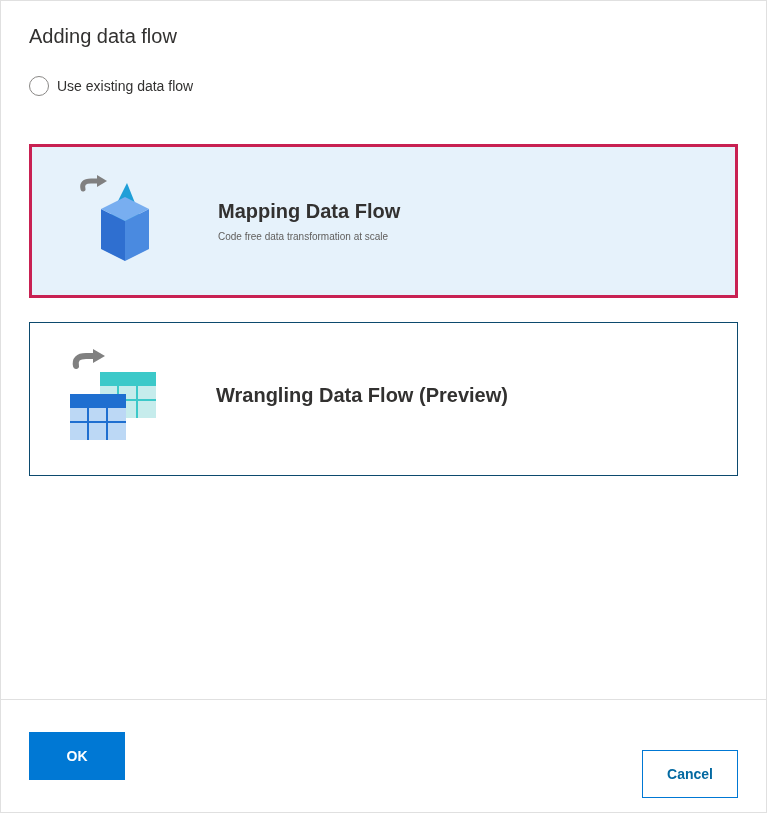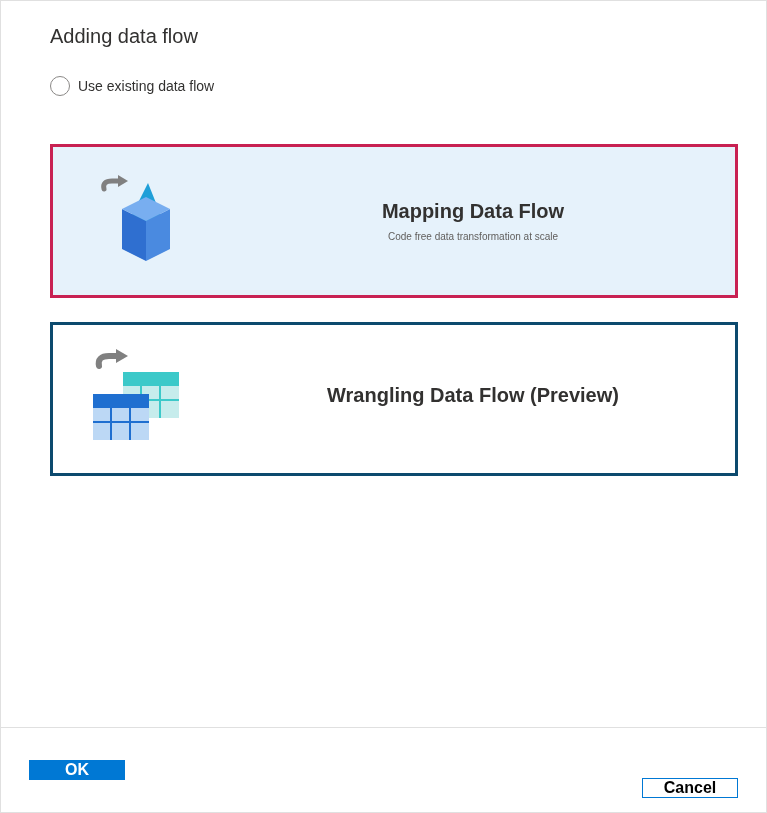--- a/index.html
+++ b/index.html
@@ -13,21 +13,20 @@
       width: 767px;
       height: 813px;
       position: relative;
       border: 1px solid #e0e0e0;
       display: flex;
       flex-direction: column;
     }
     .content {
       flex: 1;
       padding: 24px 28px;
-      margin-left: 21px;
     }
     .title {
       font-size: 20px;
       font-weight: 400;
       color: #323130;
       margin-bottom: 28px;
     }
     .radio-row {
       display: flex;
       align-items: flex-start;
@@ -55,21 +54,21 @@
     .radio-circle.selected {
       border: 1px solid #0078d4;
     }
     .radio-inner {
       width: 10px;
       height: 10px;
       border-radius: 50%;
       background: #0078d4;
     }
     .card {
-      border: 3px solid #0c4a6e;
+      border: 1px solid #0c4a6e;
       display: flex;
       align-items: center;
       padding: 24px 28px;
       min-height: 154px;
       margin-bottom: 24px;
       cursor: pointer;
       gap: 48px;
     }
     .card.selected {
       background: #e6f2fb;
@@ -78,55 +77,54 @@
     .card-icon {
       width: 110px;
       height: 100px;
       flex-shrink: 0;
       display: flex;
       align-items: center;
       justify-content: center;
     }
     .card-text {
       flex: 1;
-      text-align: center;
     }
     .card-title {
       font-size: 20px;
       font-weight: 600;
       color: #323130;
       margin-bottom: 8px;
     }
     .card-desc {
       font-size: 10px;
       color: #605e5c;
     }
     .footer {
       border-top: 1px solid #e0e0e0;
       padding: 14px 28px;
       display: flex;
       justify-content: space-between;
       align-items: center;
     }
     .btn {
       min-width: 96px;
-      height: 20px;
-      font-size: 16px;
+      height: 48px;
+      font-size: 14px;
       font-weight: 600;
       cursor: pointer;
       border: none;
       font-family: inherit;
     }
     .btn-primary {
       background: #0078d4;
       color: #fff;
     }
     .btn-secondary {
       background: #fff;
-      color: #000000;
+      color: #0369a1;
       border: 1px solid #0078d4;
       margin-top: 36px;
     }
   </style>
 </head>
 <body>
 
 <div class="content">
   <h1 class="title">Adding data flow</h1>
 

